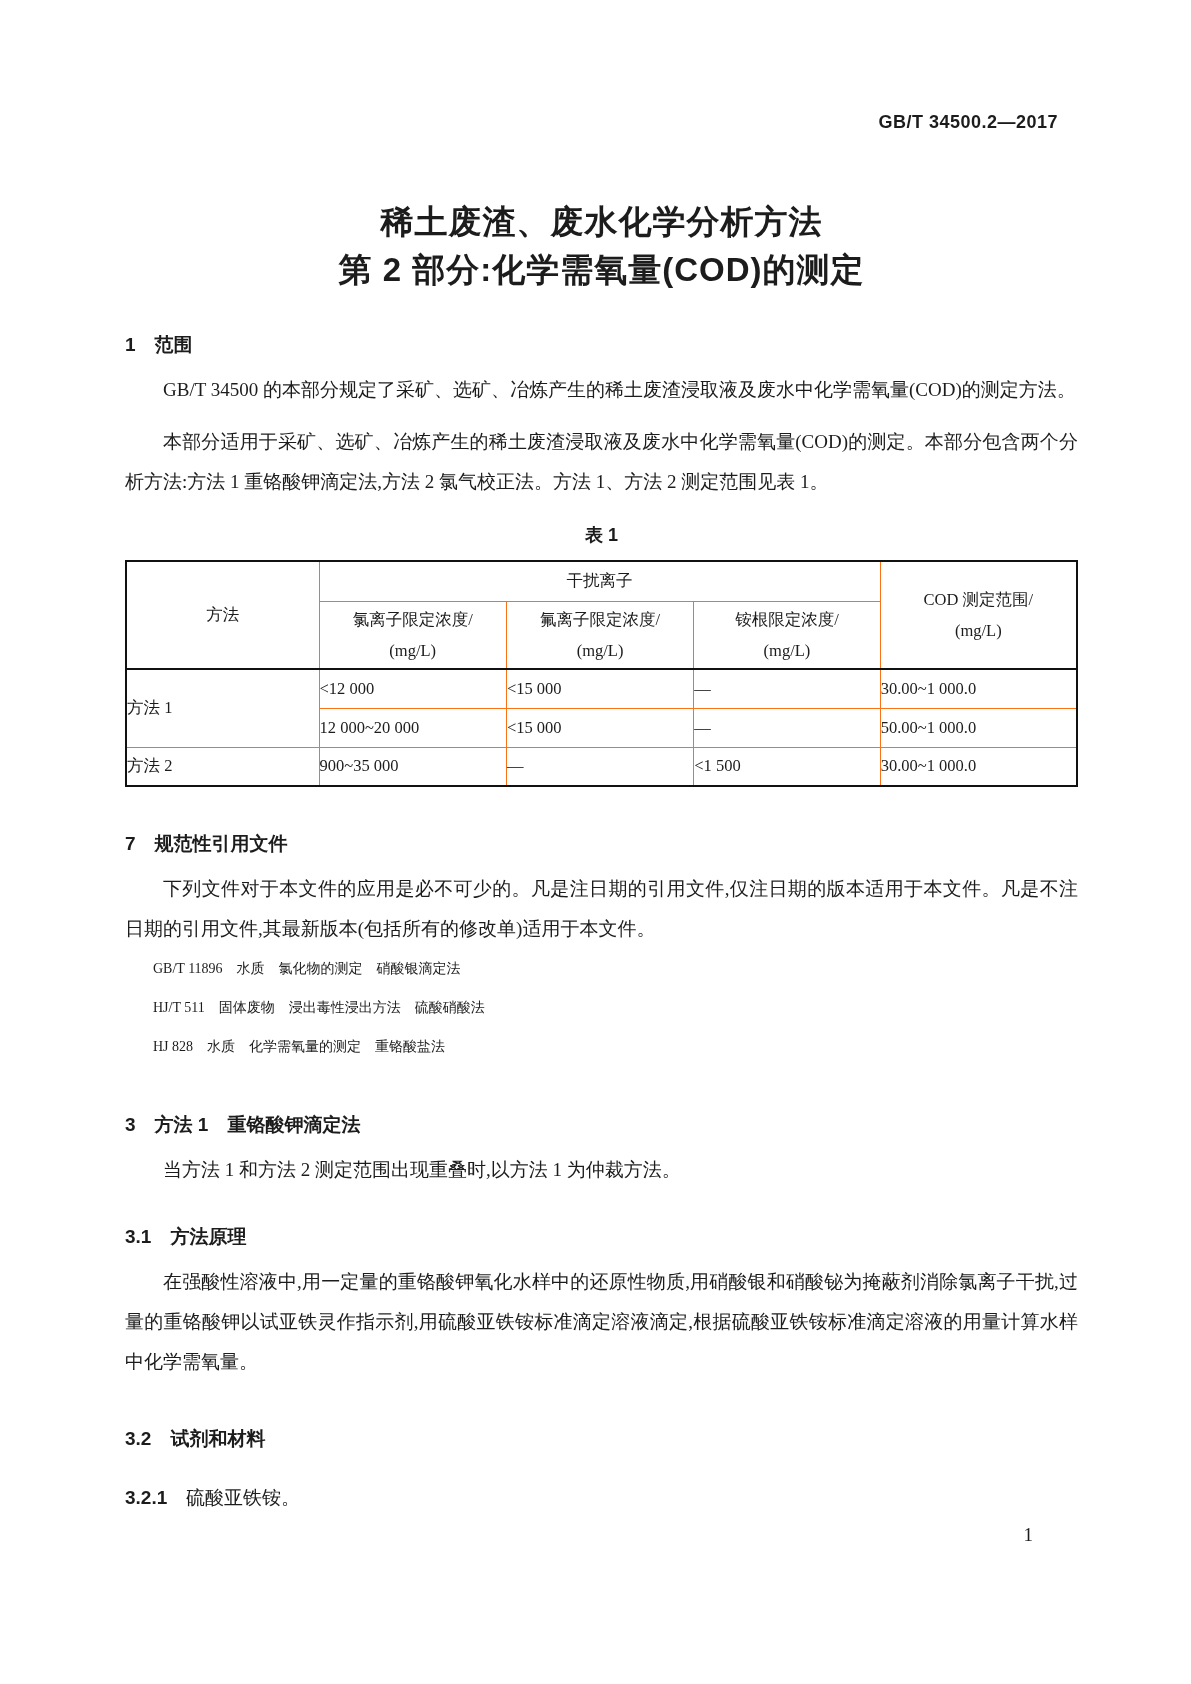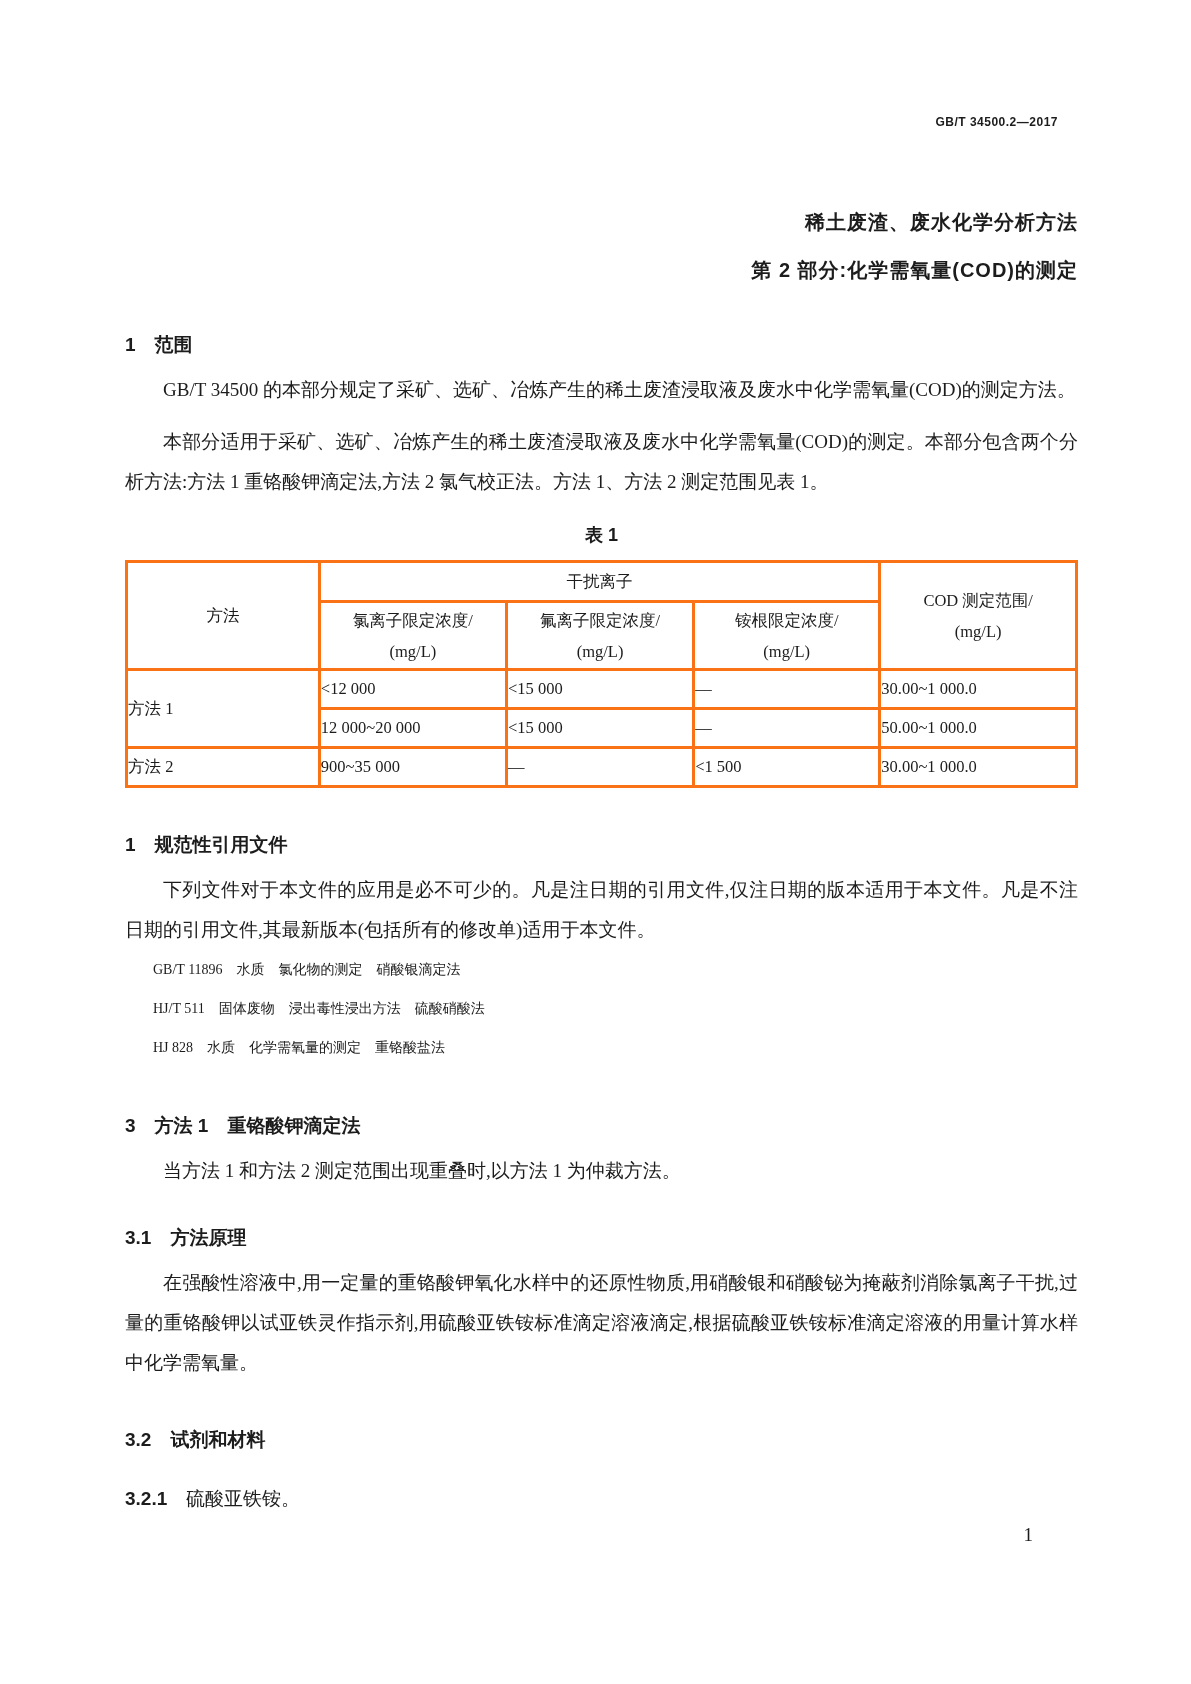--- a/index.html
+++ b/index.html
@@ -8,28 +8,28 @@
     width: 1191px; height: 1684px;
     background: #ffffff; color: #1c1c1c;
     font-family: "Liberation Serif", "DejaVu Serif", serif;
     position: relative;
     padding: 112px 113px 0 125px;
     overflow: hidden;
   }
   .doc-number {
     text-align: right;
     font-family: "Liberation Sans", "DejaVu Sans", sans-serif;
-    font-weight: 700; font-size: 12px; line-height: 20px;
+    font-weight: 700; font-size: 18px; line-height: 20px;
     padding-right: 20px; letter-spacing: 0.5px;
   }
   .doc-title {
     margin-top: 66px;
-    text-align: right;
+    text-align: center;
     font-family: "Liberation Sans", "DejaVu Sans", sans-serif;
-    font-weight: 700; font-size: 20px; line-height: 48px;
+    font-weight: 700; font-size: 33px; line-height: 48px;
     letter-spacing: 1px;
   }
   .sec-heading {
     font-family: "Liberation Sans", "DejaVu Sans", sans-serif;
     font-weight: 700; font-size: 19px; line-height: 26px;
   }
   .h-s1   { margin-top: 38px; }
   .h-s2   { margin-top: 44px; }
   .h-s3   { margin-top: 46px; }
   .h-s31  { margin-top: 34px; }
@@ -49,21 +49,21 @@
     font-family: "Liberation Sans", "DejaVu Sans", sans-serif;
     font-weight: 700; font-size: 18px; line-height: 26px;
   }
   table.std {
     width: 100%; margin-top: 12px;
     border-collapse: collapse; table-layout: fixed;
     border: 2px solid #111;
     font-size: 16.5px;
   }
   table.std th, table.std td {
-    border: 3px solid #f97316;
+    border: 1px solid #f97316;
     font-weight: 400; vertical-align: middle;
     padding: 0;
   }
   thead .group-row th { height: 40px; }
   thead .sub-row th { height: 68px; border-bottom: 2px solid #111; }
   thead th.span-col { border-bottom: 2px solid #111; }
   thead .two-line div { line-height: 31px; }
   tbody td { height: 39px; }
   .page-number {
     position: absolute;
@@ -136,21 +136,21 @@
     <tr>
       <td>方法 2</td>
       <td>900~35 000</td>
       <td>—</td>
       <td>&lt;1 500</td>
       <td>30.00~1 000.0</td>
     </tr>
   </tbody>
 </table>
 
-<div class="sec-heading h-s2">1　规范性引用文件</div>
+<div class="sec-heading h-s2">7　规范性引用文件</div>
 <p class="para">下列文件对于本文件的应用是必不可少的。凡是注日期的引用文件,仅注日期的版本适用于本文件。凡是不注日期的引用文件,其最新版本(包括所有的修改单)适用于本文件。</p>
 <p class="ref-line">GB/T 11896　水质　氯化物的测定　硝酸银滴定法</p>
 <p class="ref-line">HJ/T 511　固体废物　浸出毒性浸出方法　硫酸硝酸法</p>
 <p class="ref-line">HJ 828　水质　化学需氧量的测定　重铬酸盐法</p>
 
 <div class="sec-heading h-s3">3　方法 1　重铬酸钾滴定法</div>
 <p class="para">当方法 1 和方法 2 测定范围出现重叠时,以方法 1 为仲裁方法。</p>
 
 <div class="sec-heading h-s31">3.1　方法原理</div>
 <p class="para">在强酸性溶液中,用一定量的重铬酸钾氧化水样中的还原性物质,用硝酸银和硝酸铋为掩蔽剂消除氯离子干扰,过量的重铬酸钾以试亚铁灵作指示剂,用硫酸亚铁铵标准滴定溶液滴定,根据硫酸亚铁铵标准滴定溶液的用量计算水样中化学需氧量。</p>

